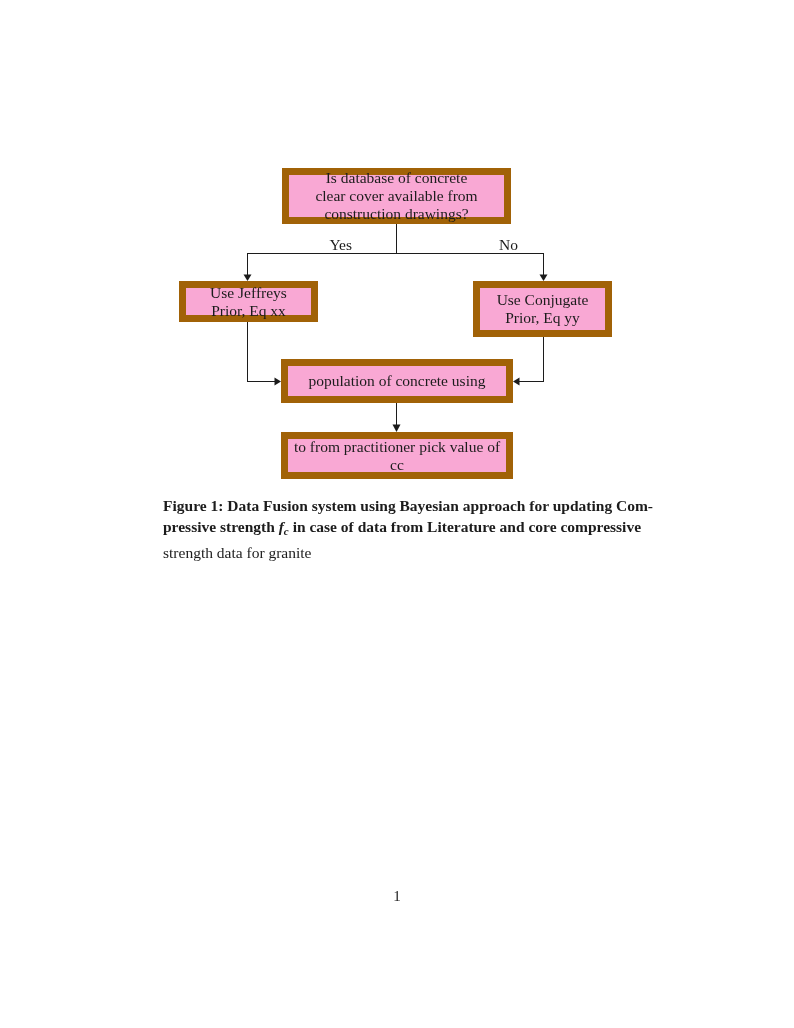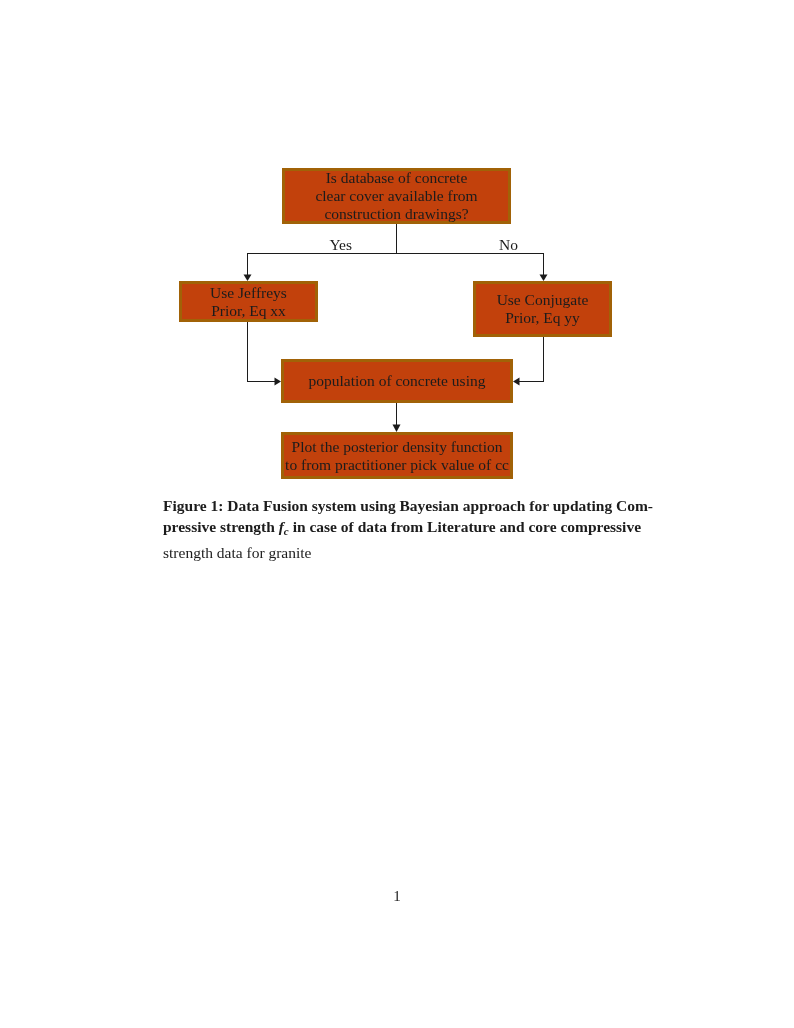--- a/index.html
+++ b/index.html
@@ -20,22 +20,22 @@
     position: absolute;
     left: 0;
     top: 0;
     width: 794px;
     height: 1028px;
     pointer-events: none;
   }
   .fc-box {
     position: absolute;
     box-sizing: border-box;
-    border: 3px solid #a16207;
-    background: #c2410c;
+    border: 7px solid #a16207;
+    background: #f9a8d4;
     display: flex;
     flex-direction: column;
     justify-content: center;
     align-items: center;
     text-align: center;
     font-size: 15.5px;
     line-height: 18px;
   }
   .fc-label {
     position: absolute;
@@ -115,21 +115,20 @@
   <div class="fc-box" style="left:473px; top:281px; width:139px; height:56px;">
     <div>Use Conjugate</div>
     <div>Prior, Eq yy</div>
   </div>
 
   <div class="fc-box" style="left:281px; top:359px; width:232px; height:44px;">
     <div>population of concrete using</div>
   </div>
 
   <div class="fc-box" style="left:281px; top:432px; width:232px; height:47px;">
-    <div>Plot the posterior density function</div>
     <div>to from practitioner pick value of cc</div>
   </div>
 
   <div class="caption">
     <div class="just">Figure 1: Data Fusion system using Bayesian approach for updating Com-</div>
     <div class="just"><span>pressive strength</span> <span class="math-var">f</span><span class="math-sub">c</span> <span>in case of data from Literature and core compressive</span></div>
     <div>strength data for granite</div>
   </div>
 
   <div class="page-number">1</div>

